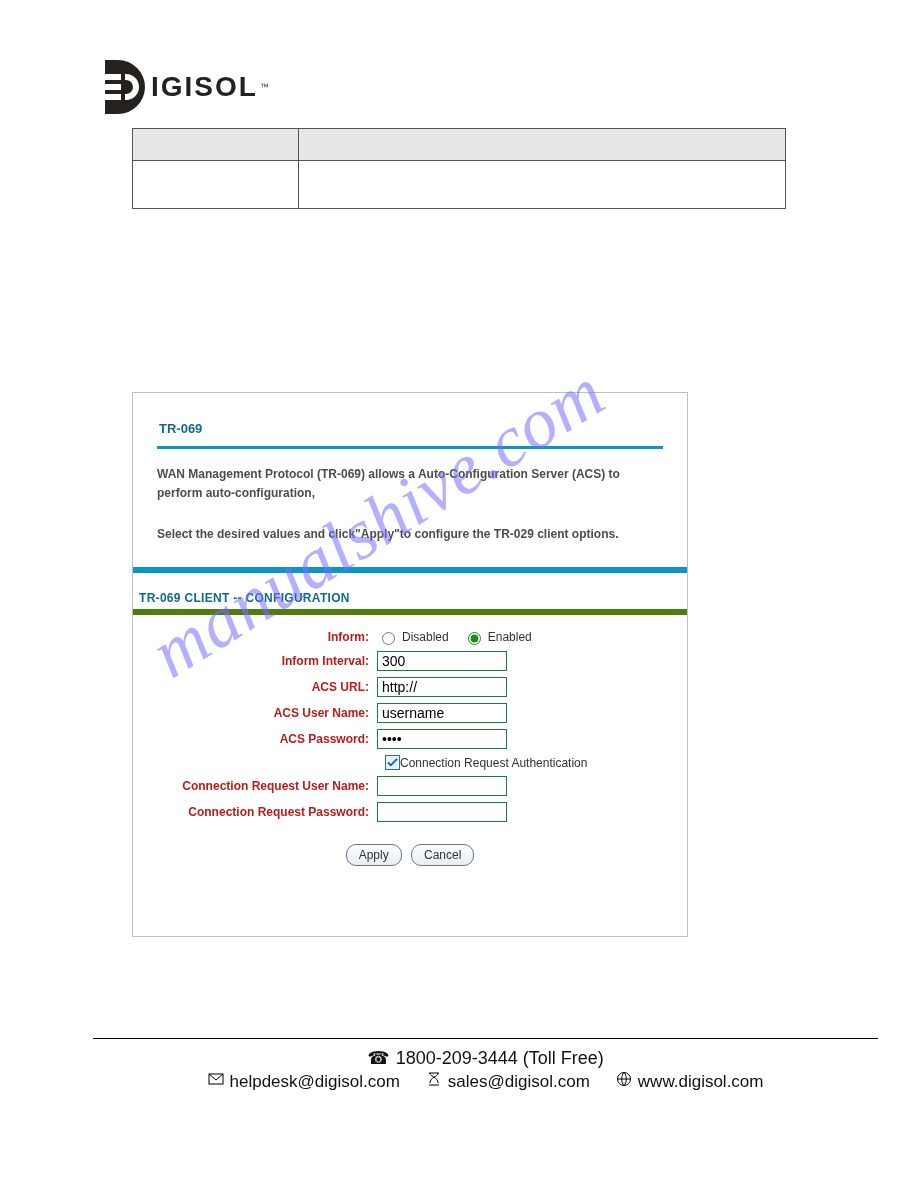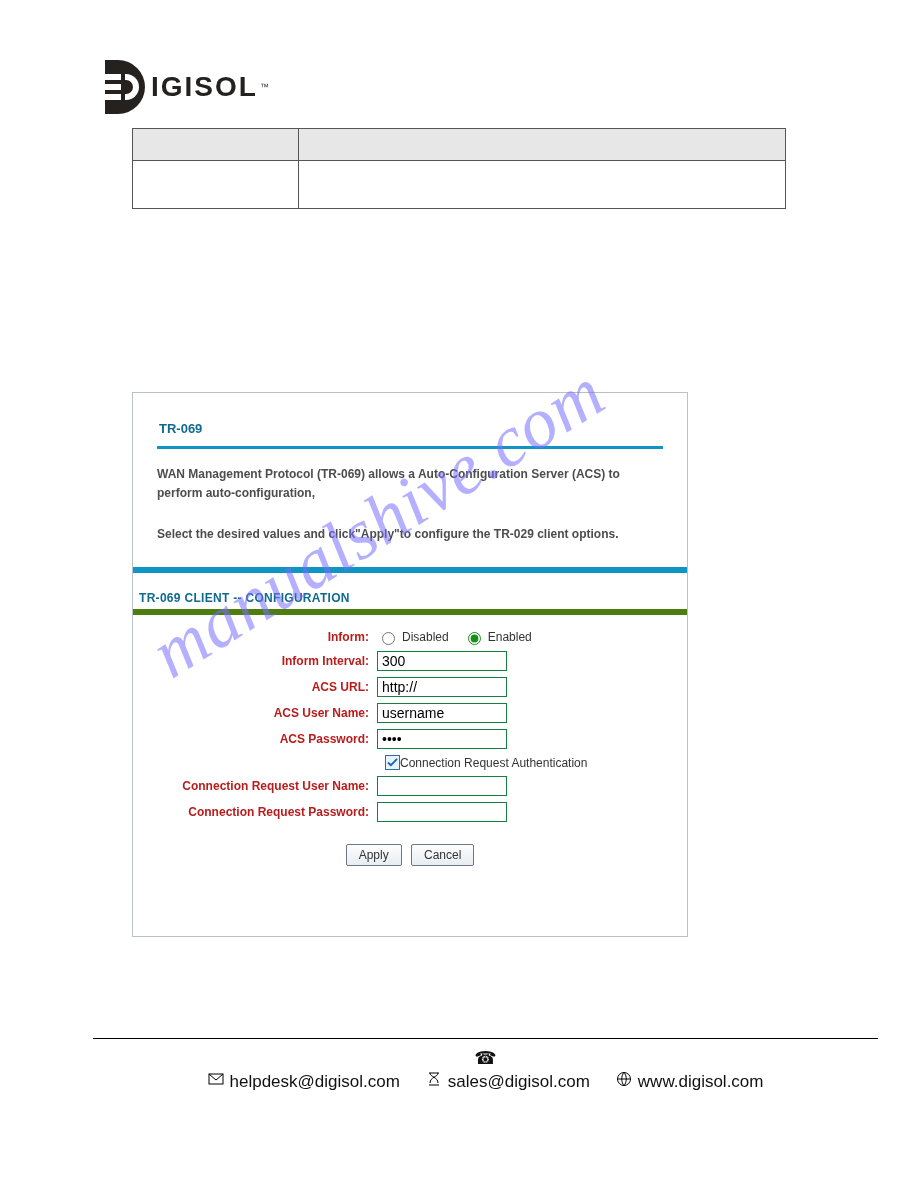--- a/index.html
+++ b/index.html
@@ -130,21 +130,21 @@
     border: 1px solid #2b6ea3;
     display: inline-flex; align-items: center; justify-content: center;
     background: #e9f3fb;
   }
   .chk svg { width: 11px; height: 11px; }
 
   .buttons { text-align: center; margin-top: 22px; }
   .btn {
     display: inline-block;
     border: 1px solid #6b7785;
-    border-radius: 2px;
+    border-radius: 10px;
     padding: 3px 12px;
     background: linear-gradient(#fdfdfd,#e7edf3);
     font-size: 12px;
     cursor: pointer;
     margin: 0 3px;
   }
 
   
   .watermark {
     position: absolute;
@@ -290,20 +290,21 @@
       </div>
     </div>
   </div>
 </div>
 
 <div class="watermark">manualshive.com</div>
 
 <div class="footer">
   <div class="item" style="justify-content:center">
     <span>☎</span>
+    <span>1800-209-3444 (Toll Free)</span>
   </div>
   <div class="line2">
     <span class="item">
       <span>
         <svg viewBox="0 0 16 16">
             <rect x="1" y="3" width="14" height="10" fill="none" stroke="#000"></rect>
             <path d="M1 3 L8 9 L15 3" fill="none" stroke="#000"></path>
           </svg>
       </span>
       <span>helpdesk@digisol.com</span>

